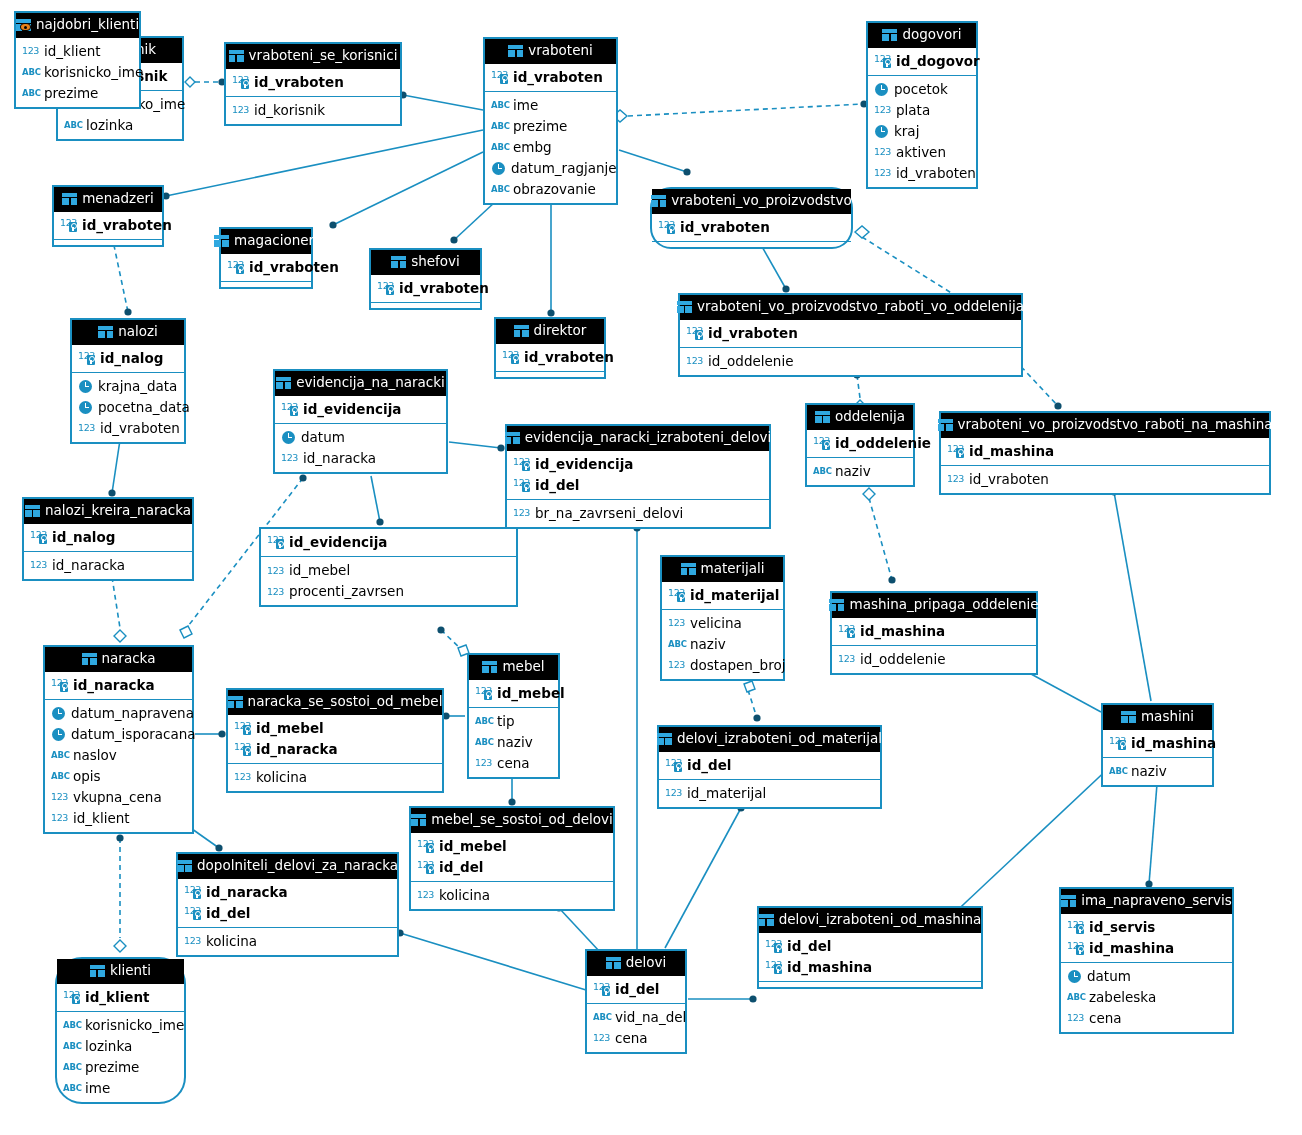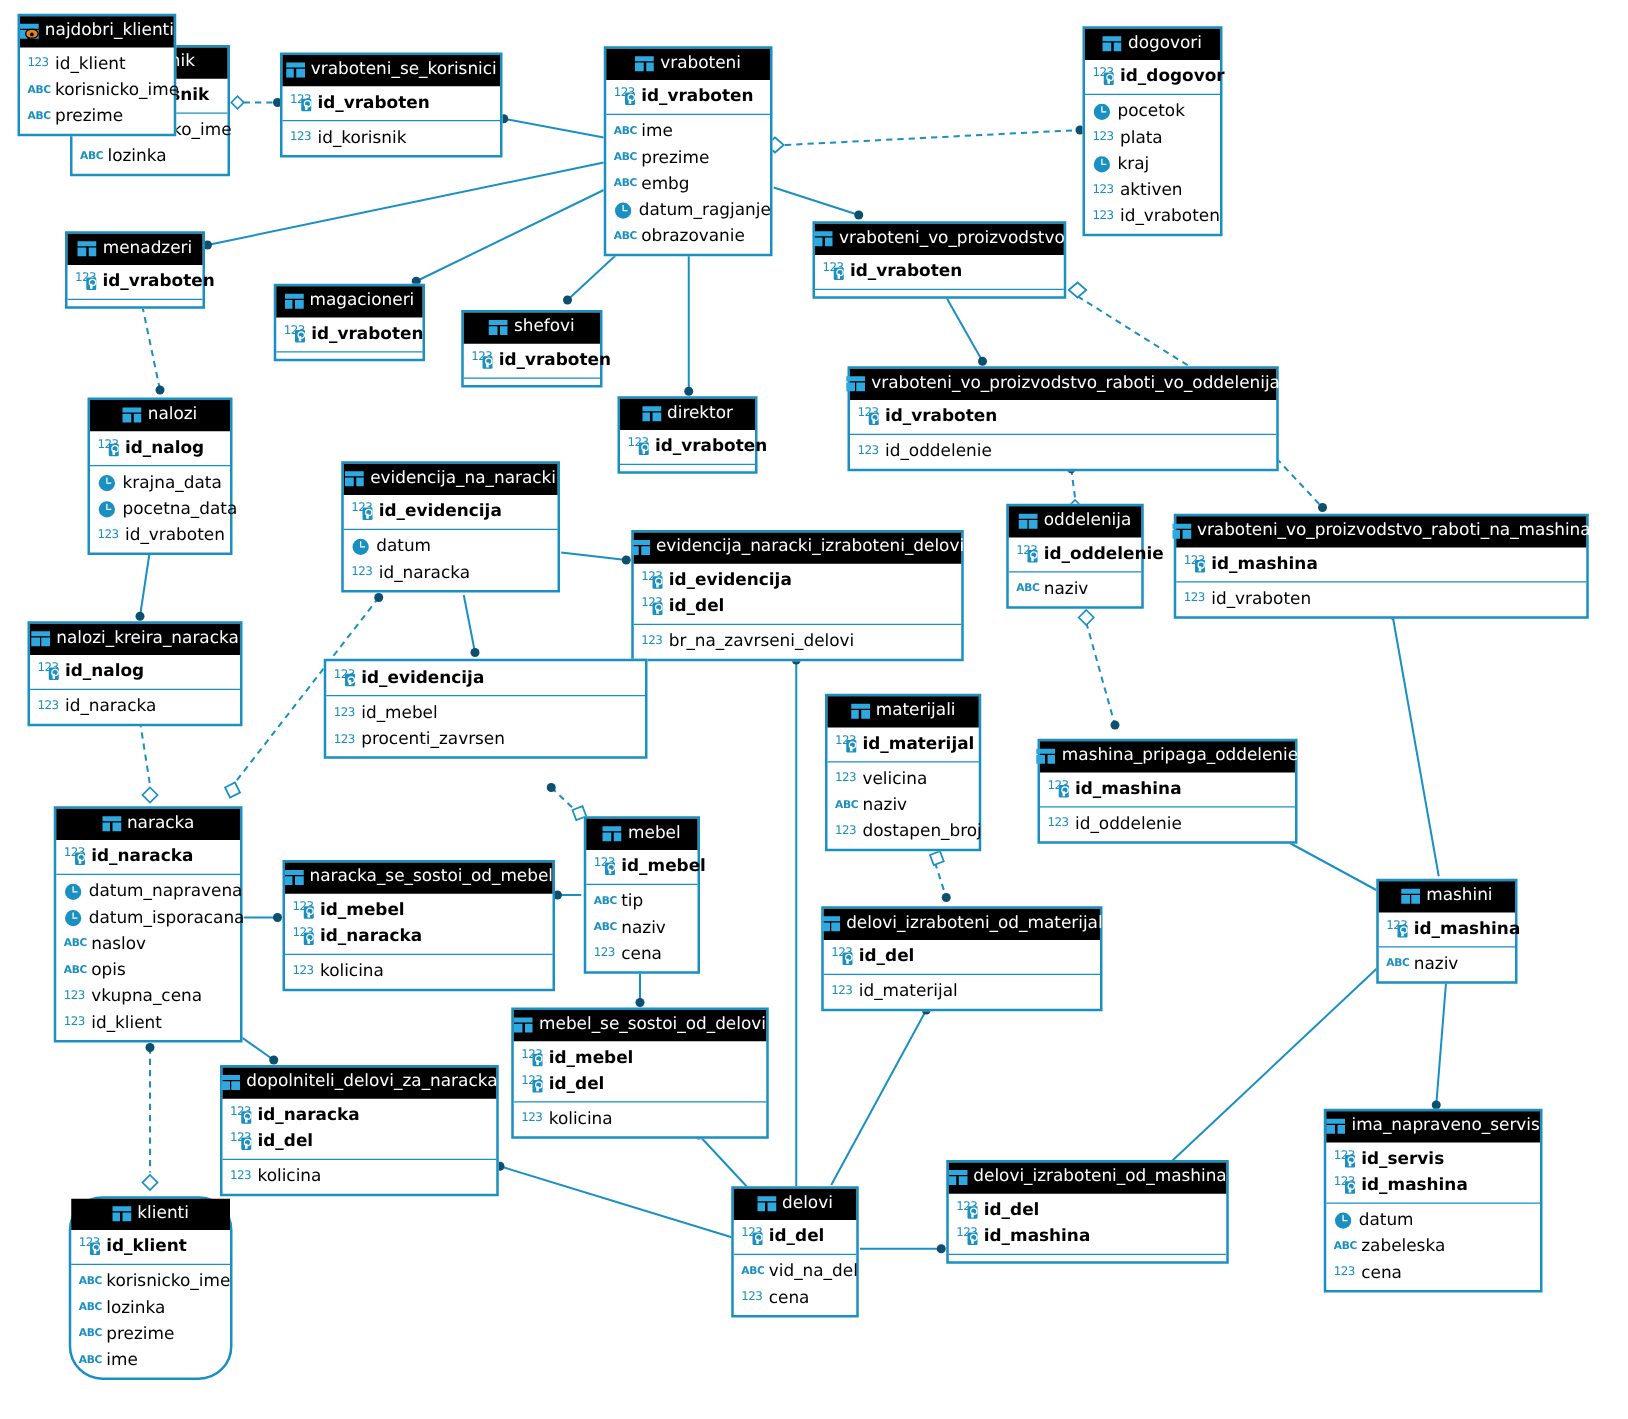--- a/index.html
+++ b/index.html
@@ -450,21 +450,21 @@
           <div class="row pk">
             <span class="ico ico-numkey">
               <span class="n">123</span>
               <span class="k"></span>
             </span>
             <span>id_vraboten</span>
           </div>
         </div>
         <div class="sect empty"></div>
       </div>
-      <div class="entity" style="left: 219px; top: 227px; width: 121px;">
+      <div class="entity" style="left: 219px; top: 227px; width: 94px;">
         <div class="hdr">
           <span class="ico-table">
             <span class="t1"></span>
             <span class="t2"></span>
             <span class="t3"></span>
           </span>
           <span>magacioneri</span>
         </div>
         <div class="sect">
           <div class="row pk">
@@ -510,21 +510,21 @@
           <div class="row pk">
             <span class="ico ico-numkey">
               <span class="n">123</span>
               <span class="k"></span>
             </span>
             <span>id_vraboten</span>
           </div>
         </div>
         <div class="sect empty"></div>
       </div>
-      <div class="entity" style="left: 650px; top: 177px; width: 203px;">
+      <div class="entity" style="left: 650px; top: 187px; width: 203px; border-radius: 21px;">
         <div class="hdr">
           <span class="ico-table">
             <span class="t1"></span>
             <span class="t2"></span>
             <span class="t3"></span>
           </span>
           <span>vraboteni_vo_proizvodstvo</span>
         </div>
         <div class="sect">
           <div class="row pk">
@@ -1078,21 +1078,21 @@
           <div class="row">
             <span class="ico ico-abc">ABC</span>
             <span>vid_na_del</span>
           </div>
           <div class="row">
             <span class="ico ico-num">123</span>
             <span>cena</span>
           </div>
         </div>
       </div>
-      <div class="entity" style="left: 757px; top: 928px; width: 226px;">
+      <div class="entity" style="left: 757px; top: 906px; width: 226px;">
         <div class="hdr">
           <span class="ico-table">
             <span class="t1"></span>
             <span class="t2"></span>
             <span class="t3"></span>
           </span>
           <span>delovi_izraboteni_od_mashina</span>
         </div>
         <div class="sect">
           <div class="row pk">

